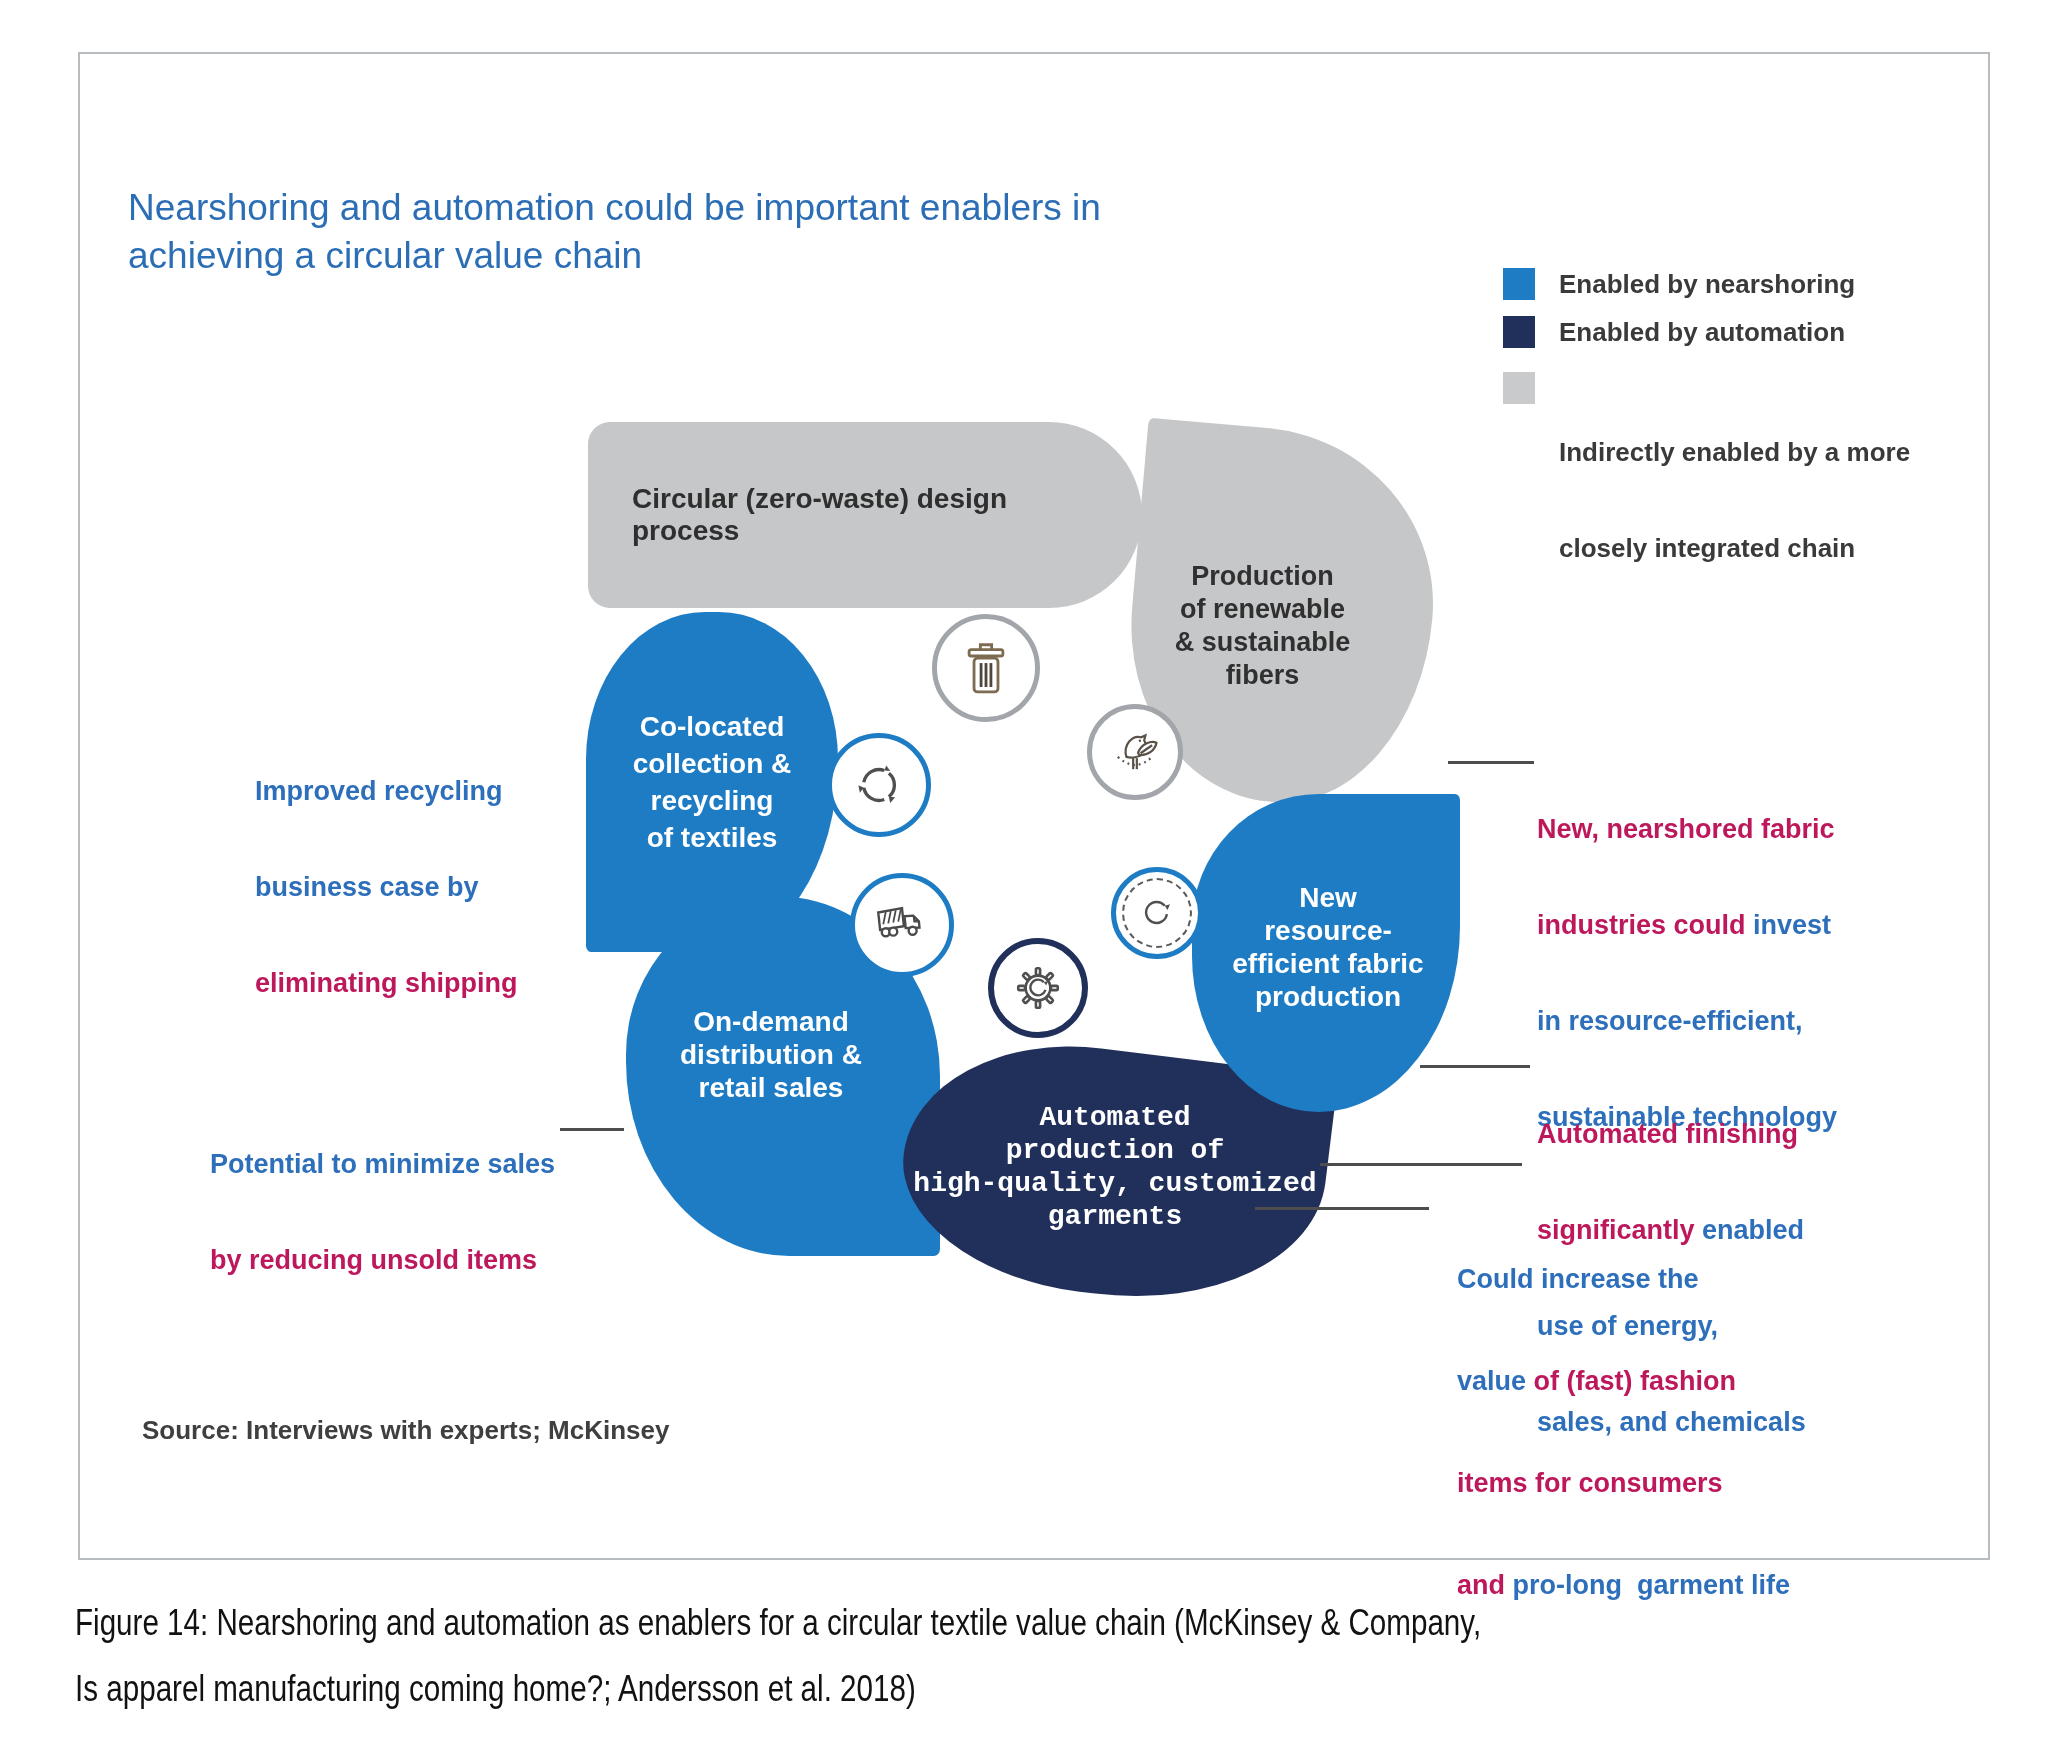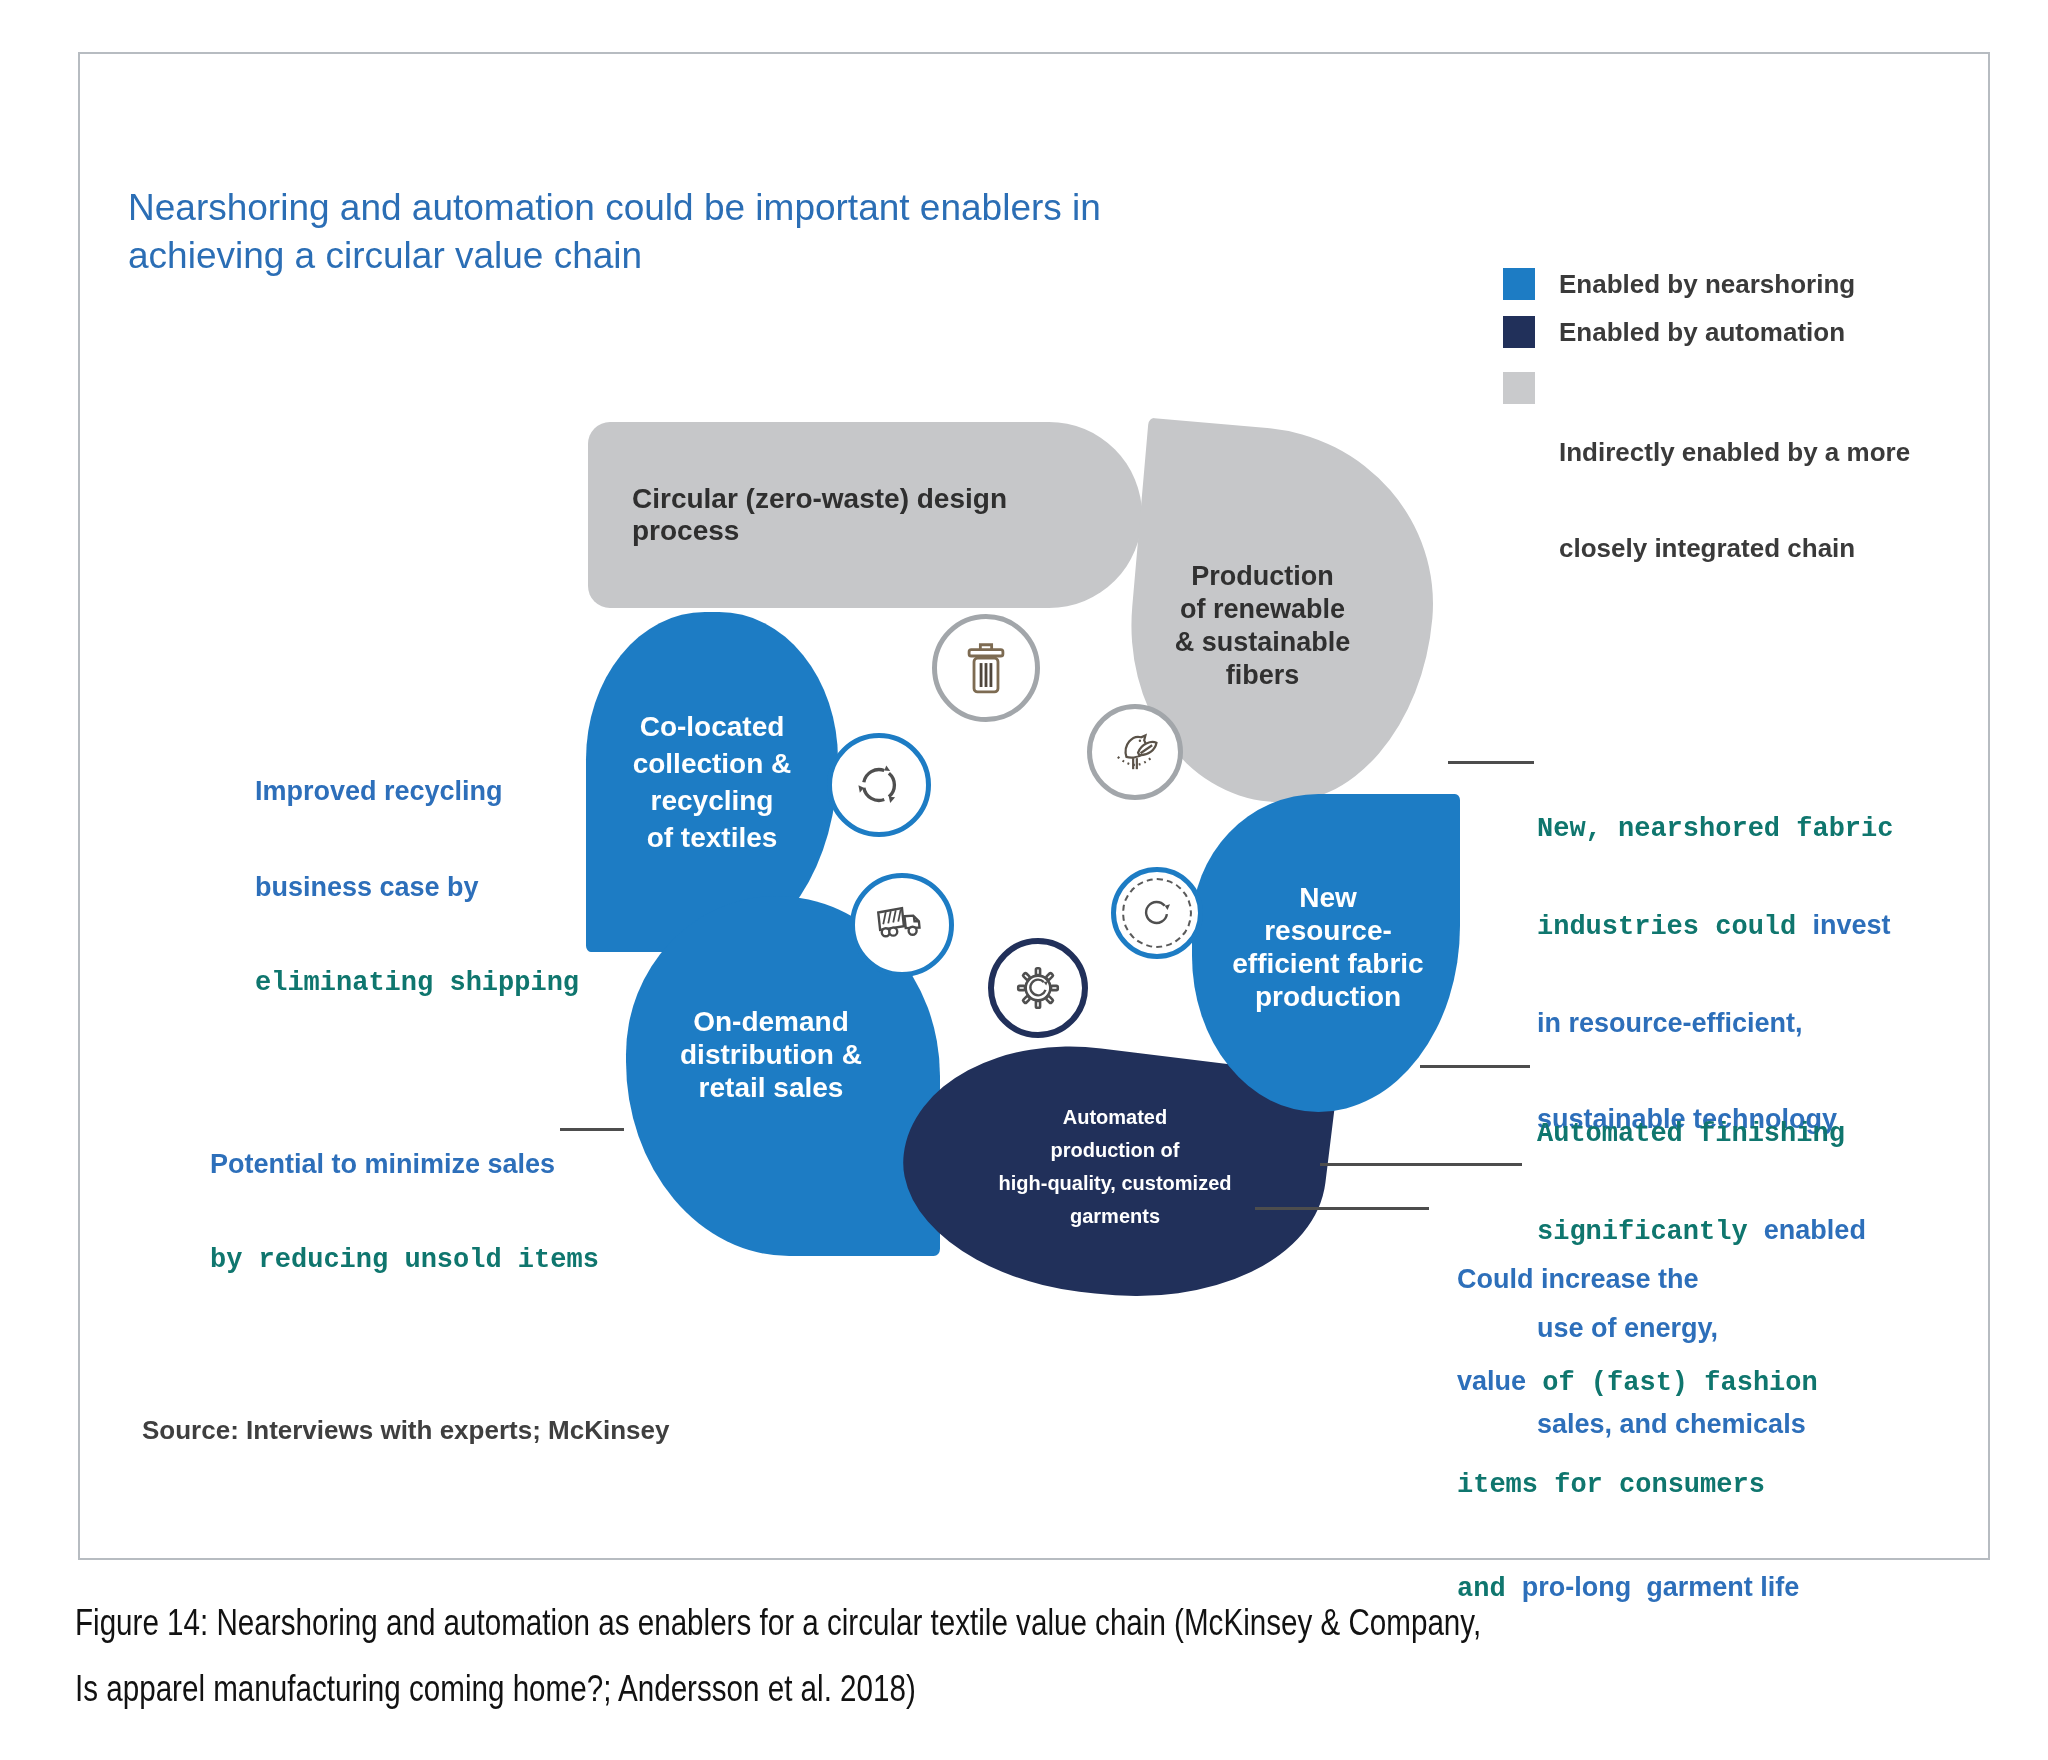--- a/index.html
+++ b/index.html
@@ -25,39 +25,39 @@
   .blob-automated{left:903px;top:1051px;width:422px;height:244px;background:#21305a;border-radius:46% 2% 54% 48% / 56% 2% 60% 50%;transform:rotate(7deg);}
   .blob-newfabric{left:1192px;top:794px;width:268px;height:318px;background:#1d7cc4;border-radius:50% 2% 56% 50% / 44% 2% 62% 52%;}
   
   .seg-label{position:absolute;z-index:6;font-weight:700;text-align:center;}
   .seg-white{color:#ffffff;}
   .seg-dark{color:#303030;}
   .lbl-design{left:632px;top:422px;width:480px;height:186px;display:flex;align-items:center;justify-content:flex-start;font-size:28px;color:#2f2f2f;font-weight:700;z-index:6;position:absolute;}
   .lbl-fibers{left:1135px;top:560px;width:255px;font-size:27px;line-height:33px;}
   .lbl-colocated{left:592px;top:708px;width:240px;font-size:28px;line-height:37px;}
   .lbl-ondemand{left:640px;top:1005px;width:262px;font-size:28px;line-height:33px;}
-  .lbl-automated{left:905px;top:1101px;width:420px;font-size:20px;line-height:33px;}
+  .lbl-automated{left:905px;top:1101px;width:420px;font-size:28px;line-height:33px;font-family:Liberation Mono, monospace;}
   .lbl-newfabric{left:1208px;top:881px;width:240px;font-size:28px;line-height:33px;}
   
   .icircle{position:absolute;z-index:5;background:#fff;border-radius:50%;display:flex;align-items:center;justify-content:center;}
   .ic-gray{border:5px solid #a2a6aa;}
   .ic-blue{border:5px solid #1d7cc4;}
   .ic-navy{border:6px solid #21305a;}
   .ic-trash{left:932px;top:614px;width:98px;height:98px;}
   .ic-recycle{left:827px;top:733px;width:94px;height:94px;}
   .ic-bird{left:1087px;top:704px;width:86px;height:86px;}
   .ic-truck{left:850px;top:873px;width:94px;height:94px;}
   .ic-sun{left:1111px;top:867px;width:82px;height:82px;}
   .ic-gear{left:988px;top:938px;width:88px;height:88px;}
   .dash-ring{position:absolute;inset:6px;border:2px dashed #5a5a5a;border-radius:50%;}
   
   .ann{position:absolute;font-size:27px;font-weight:700;line-height:32px;white-space:pre;}
   .ann div{white-space:pre;}
   .t-blue{color:#2d6fba;}
-  .t-dark{color:#0f766e;font-family:Liberation Mono, monospace;}
+  .t-dark{color:#be185d;}
   .ann-improved{left:255px;top:711px;}
   .ann-waste{left:210px;top:1084px;}
   .ann-nearshored{left:1537px;top:749px;}
   .ann-finishing{left:1537px;top:1054px;}
   .ann-value{left:1457px;top:1194px;line-height:34px;}
   
   .cline{position:absolute;height:3px;background:#4d4d4d;z-index:3;}
   .cl-nearshored{left:1448px;top:761px;width:86px;}
   .cl-waste{left:560px;top:1128px;width:64px;}
   .cl-finishing{left:1420px;top:1065px;width:110px;}

